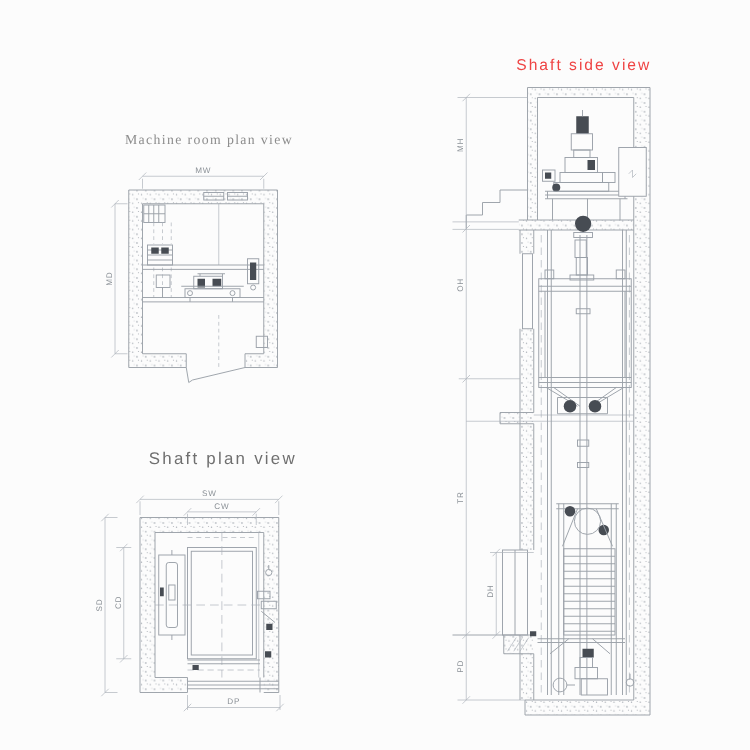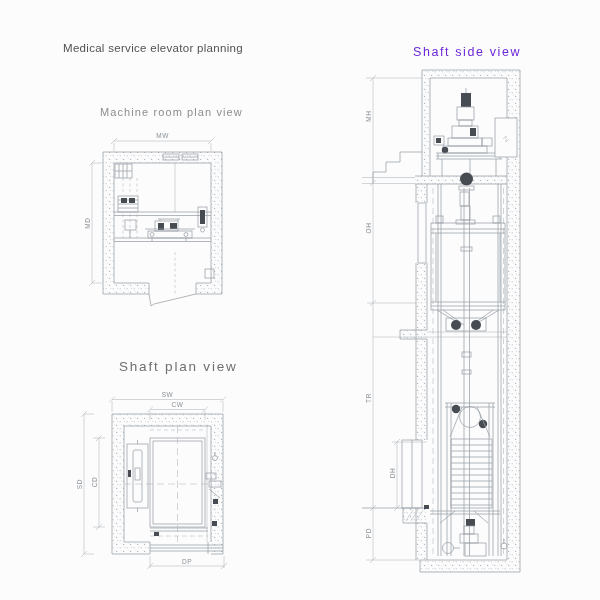--- a/index.html
+++ b/index.html
@@ -2,23 +2,23 @@
 <html><head>
 <meta charset="utf-8">
 <style>
   html,body{margin:0;padding:0;}
   body{width:600px;height:600px;background:#fcfcfc;position:relative;overflow:hidden;
        font-family:"Liberation Sans",sans-serif;}
   .abs{position:absolute;}
   .main-title{left:63px;top:41px;width:220px;font-size:11.5px;line-height:1.35;
               color:#525252;letter-spacing:.3px;}
   .view-title{color:#7d7d7d;white-space:nowrap;}
-  .mr-title{left:100px;top:106px;font-size:11px;letter-spacing:1.1px;color:#8d8d8d;}
+  .mr-title{left:100px;top:106px;font-size:11px;letter-spacing:1.1px;color:#8d8d8d;font-family:Liberation Serif, serif;}
   .sp-title{left:119px;top:359px;font-size:13.5px;letter-spacing:1.8px;color:#6f6f6f;}
-  .ss-title{left:413px;top:45px;font-size:12.5px;letter-spacing:1.6px;color:#6d28d9;}
+  .ss-title{left:413px;top:45px;font-size:12.5px;letter-spacing:1.6px;color:#ef4444;}
   svg{position:absolute;left:0;top:0;}
   svg text{font-family:"Liberation Sans",sans-serif;font-size:6.5px;fill:#8a9096;letter-spacing:.6px;}
   .ln{stroke:#9aa0a8;stroke-width:.75;fill:none;}
   .thin{stroke:#aeb3ba;stroke-width:.55;fill:none;}
   .dk{fill:#474c53;stroke:none;}
   .wall{fill:url(#spk);stroke:none;}
   .wh{fill:#fcfcfc;stroke:#9aa0a8;stroke-width:.75;}
 </style>
 </head>
 <body>
@@ -264,17 +264,16 @@
       <text x="370.5" y="116" text-anchor="middle" transform="rotate(-90 370.5 116)">MH</text>
       <text x="370.5" y="228" text-anchor="middle" transform="rotate(-90 370.5 228)">OH</text>
       <text x="370.5" y="398" text-anchor="middle" transform="rotate(-90 370.5 398)">TR</text>
       <text x="394.5" y="473" text-anchor="middle" transform="rotate(-90 394.5 473)">DH</text>
       <text x="370.5" y="533" text-anchor="middle" transform="rotate(-90 370.5 533)">PD</text>
     </g>
   </g>
 </svg>
 
 <div class="abs main-title">
-  <span style="display:block;">Medical service elevator planning</span>
 </div>
 <div class="abs view-title mr-title">Machine room plan view</div>
 <div class="abs view-title sp-title">Shaft plan view</div>
 <div class="abs view-title ss-title">Shaft side view</div>
 
 </body></html>

